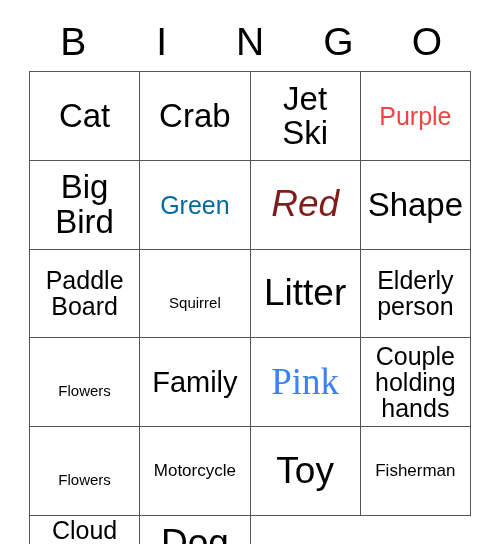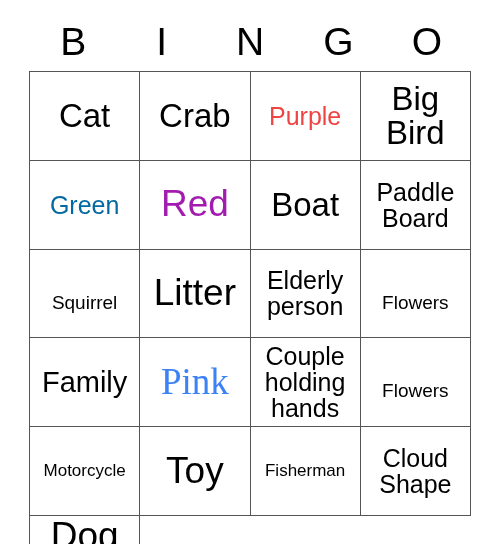--- a/index.html
+++ b/index.html
@@ -63,27 +63,27 @@
     display: block;
     line-height: 1.04;
     white-space: pre-line;
   }
 
   
   .fs-xxl span { font-size: 37px; }
   .fs-xl  span { font-size: 33px; }
   .fs-lg  span { font-size: 29px; }
   .fs-md  span { font-size: 25px; }
-  .fs-sm  span { font-size: 19px; margin-top: 18px; }
+  .fs-sm  span { font-size: 15px; margin-top: 18px; }
   .fs-xs  span { font-size: 17px; }
 
   
   .c-purple  span { color: #ef4444; }
   .c-green   span { color: #0369a1; }
-  .c-red     span { color: #a21caf; }
+  .c-red     span { color: #7f1d1d; font-style: italic; }
   .c-magenta span { color: #3b82f6; font-family: Liberation Serif, serif; }
 </style>
 </head>
 <body>
 
 <div id="card">
 
   <div id="header">
     <div class="header-cell">B</div>
     <div class="header-cell">I</div>
@@ -93,36 +93,40 @@
   </div>
 
   <div id="grid">
 
     <div class="cell fs-xl">
         <span>Cat</span>
       </div>
     <div class="cell fs-xl">
         <span>Crab</span>
       </div>
+    <div class="cell fs-xl">
+        <span>Jet
+Ski</span>
+      </div>
     <div class="cell fs-md c-purple">
         <span>Purple</span>
       </div>
     <div class="cell fs-xl">
         <span>Big
 Bird</span>
       </div>
 
     <div class="cell fs-md c-green">
         <span>Green</span>
       </div>
     <div class="cell fs-xxl c-red">
         <span>Red</span>
       </div>
     <div class="cell fs-xl">
-        <span>Boat</span>
+        <span>Shape</span>
       </div>
     <div class="cell fs-md">
         <span>Paddle
 Board</span>
       </div>
 
     <div class="cell fs-sm">
         <span>Squirrel</span>
       </div>
     <div class="cell fs-xxl">

